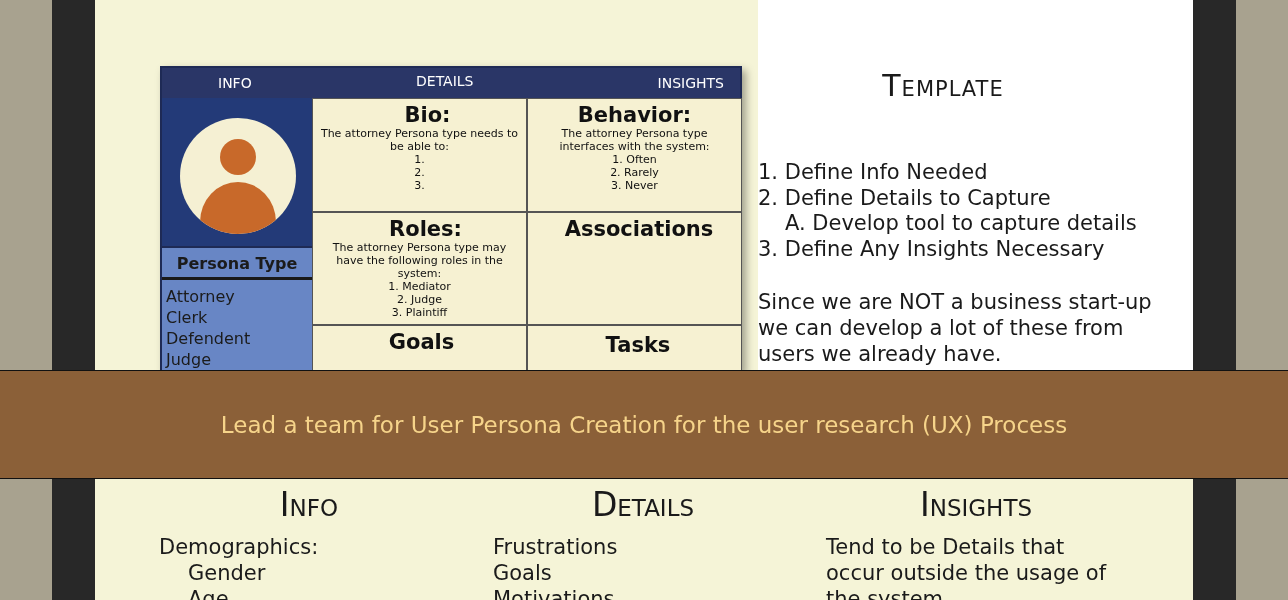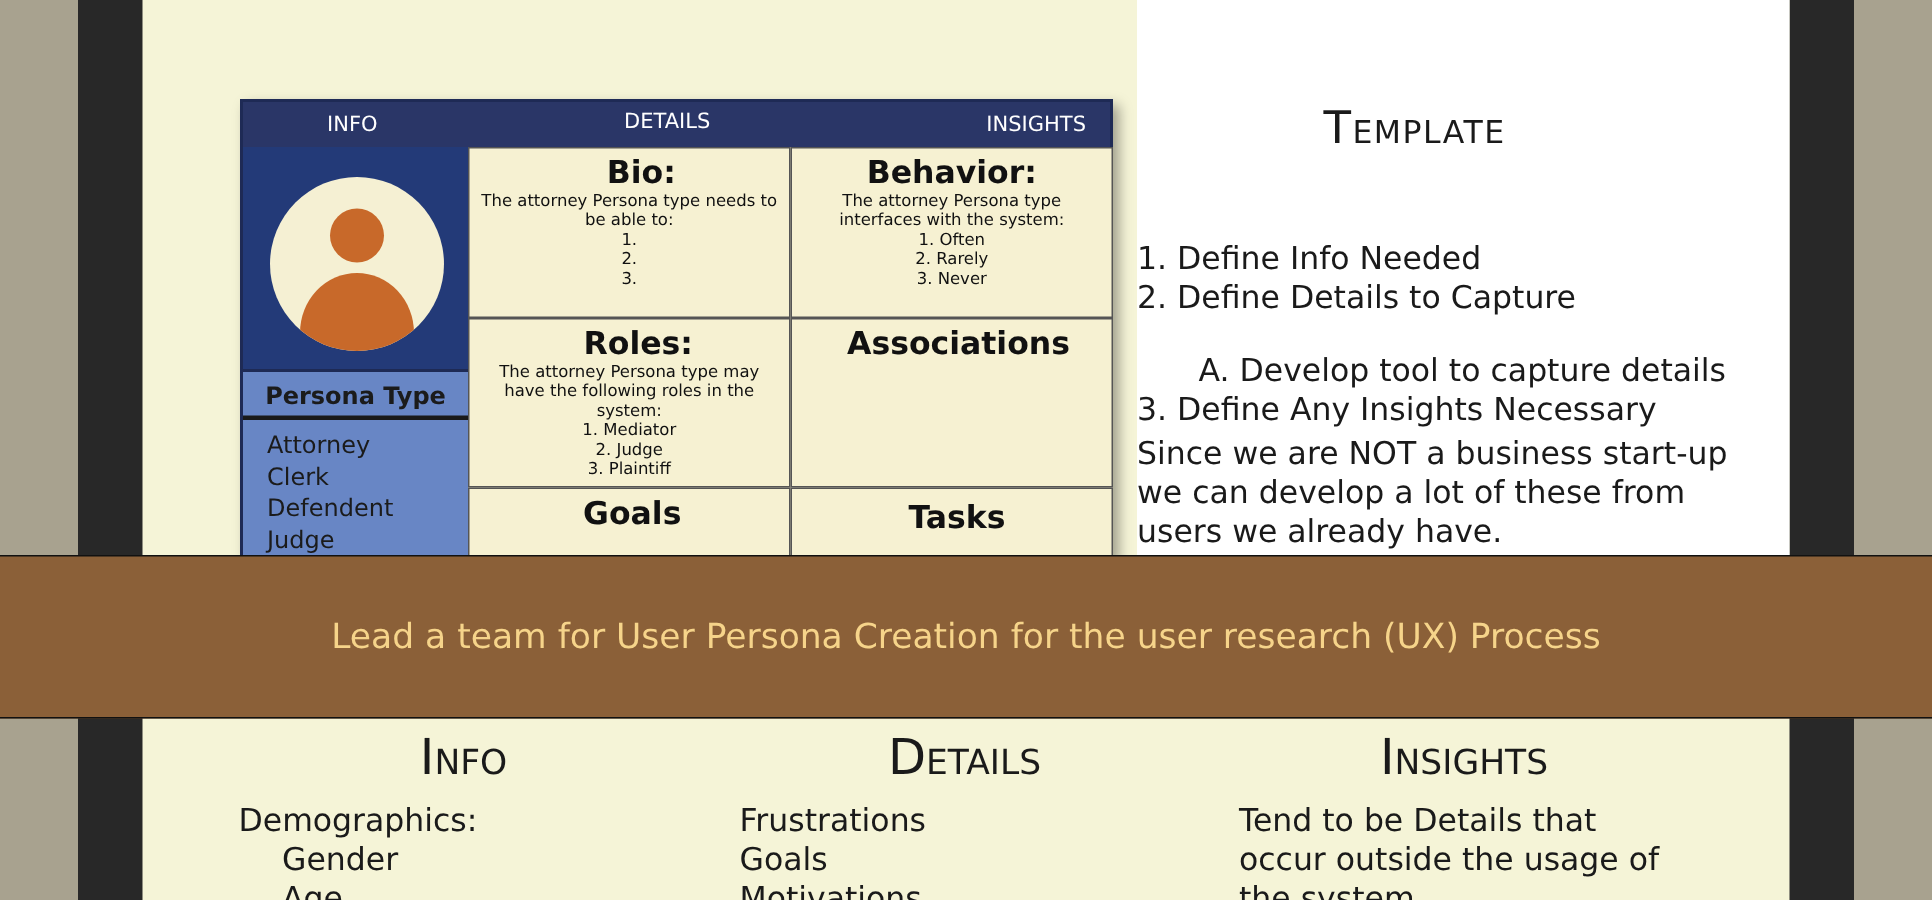--- a/index.html
+++ b/index.html
@@ -14,42 +14,42 @@
   .card-header { position: absolute; left: 0; top: 0; width: 100%; height: 30px; background: #2a3667; color: #fff; font-size: 14px; }
   .card-header span { position: absolute; top: 7px; }
   .h-info { left: 56px; }
   .h-details { left: 254px; top: 5px !important; }
   .h-insights { right: 16px; }
   .left-col { position: absolute; left: 0; top: 30px; width: 150px; height: 276px; background: #233a78; }
   .avatar-circle { position: absolute; left: 18px; top: 20px; width: 116px; height: 116px; border-radius: 50%; background: #f5f0d3; overflow: hidden; }
   .avatar-head { position: absolute; left: 40px; top: 21px; width: 36px; height: 36px; border-radius: 50%; background: #c8692a; }
   .avatar-body { position: absolute; left: 20px; top: 64px; width: 76px; height: 80px; border-radius: 50% 50% 0 0; background: #c8692a; }
   .ptype-label { position: absolute; left: 0; top: 148px; width: 150px; height: 34px; background: #6886c5; border-top: 2px solid #1e2a55; border-bottom: 3px solid #1a1a1a; font-weight: bold; font-size: 16px; color: #1b1b1b; text-align: center; padding-top: 6px; }
-  .ptype-list { position: absolute; left: 0; top: 182px; width: 150px; height: 94px; background: #6886c5; padding: 6px 16px; font-size: 16px; color: #1b1b1b; line-height: 21px; }
+  .ptype-list { position: absolute; left: 0; top: 182px; width: 150px; height: 94px; background: #6886c5; padding: 6px 4px; font-size: 16px; color: #1b1b1b; line-height: 21px; }
   .grid { position: absolute; left: 150px; top: 30px; width: 430px; height: 276px; background: #f6f1d2; text-align: center; }
   .cell { position: absolute; border: 1px solid #555; padding: 4px 5px; color: #111; }
   .cell h3 { font-size: 21px; font-weight: bold; line-height: 24px; }
   .cell p, .cell li { font-size: 11px; line-height: 13px; }
   .cell ol { list-style: none; }
   .c-bio { left: 0; top: 0; width: 215px; height: 114px; }
   .c-beh { left: 215px; top: 0; width: 215px; height: 114px; }
   .c-roles { left: 0; top: 114px; width: 215px; height: 113px; }
   .c-assoc { left: 215px; top: 114px; width: 215px; height: 113px; }
   .c-goals { left: 0; top: 227px; width: 215px; height: 49px; }
   .c-tasks { left: 215px; top: 227px; width: 215px; height: 49px; }
   .c-bio h3 { padding-left: 16px; }
   .c-roles h3 { padding-left: 12px; }
   .c-tasks h3 { padding-left: 7px; padding-top: 3px; }
   .c-assoc h3 { padding-left: 9px; padding-top: 0; }
   .c-goals h3 { padding-left: 4px; }
 
   
   .right-title { position: absolute; left: 758px; top: 66px; width: 370px; text-align: center; font-size: 30px; line-height: 40px; color: #1a1a1a; font-variant: small-caps; letter-spacing: 1px; }
   .steps { position: absolute; left: 758px; top: 160px; font-size: 21px; line-height: 25.5px; color: #1a1a1a; }
-  .steps .sub { padding-left: 41px; margin-top: 24px; }
+  .steps .sub { padding-left: 27px; }
   .note { position: absolute; left: 758px; top: 289px; width: 400px; font-size: 21px; line-height: 26px; color: #1a1a1a; }
 
   
   .banner { position: absolute; left: 0; top: 370px; width: 1288px; height: 109px; background: #8b6038; border-top: 1px solid #111; border-bottom: 1px solid #111; display: flex; align-items: center; justify-content: center; }
   .banner span { color: #f6d48a; font-size: 23px; }
 
   
   .col { position: absolute; top: 486px; width: 320px; color: #1a1a1a; }
   .col h2 { font-size: 33px; font-weight: normal; font-variant: small-caps; text-align: center; line-height: 38px; }
   .col .body { font-size: 21px; line-height: 26px; margin-top: 10px; }

